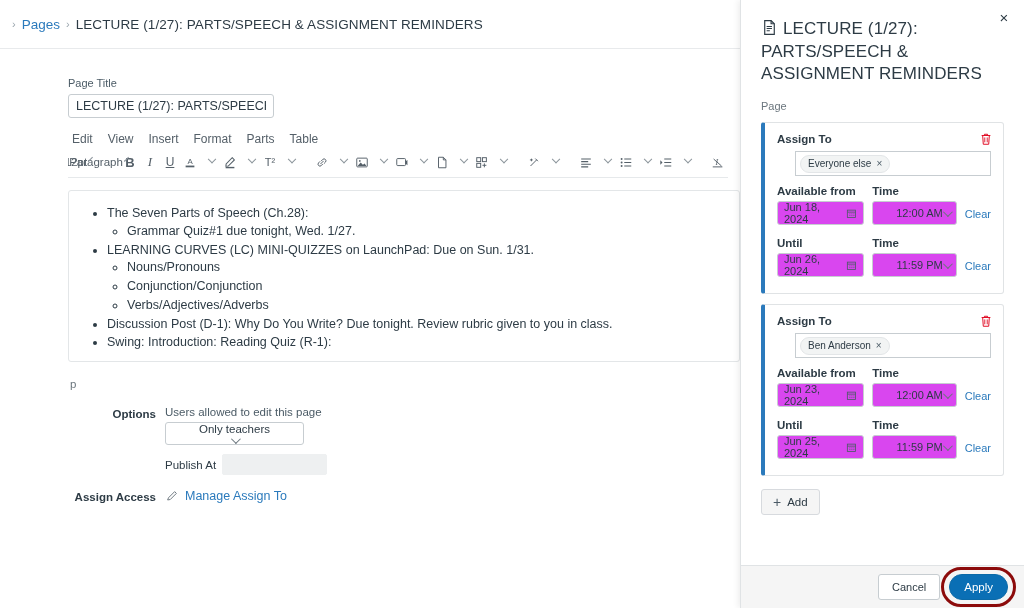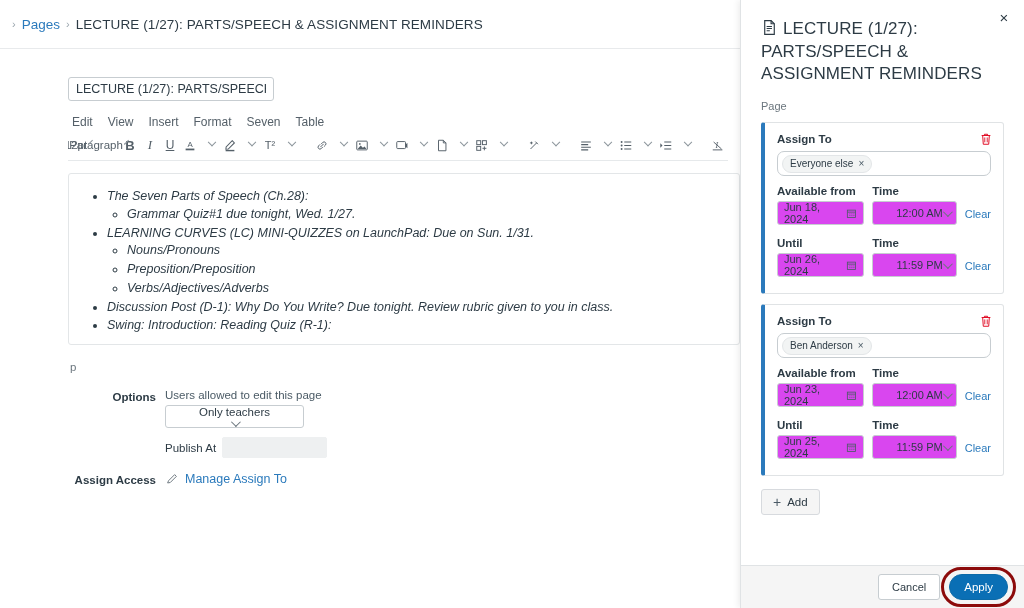--- a/index.html
+++ b/index.html
@@ -85,21 +85,21 @@
     border-radius:3px;
     padding:14px 16px;
     font-size:12.5px;
     line-height:1.42;
     color:#2d3b45;
     overflow:hidden;
     background:#fff;
   }
   .editor-body p { margin:0 0 6px 0; }
   .editor-body a { color:#2b7abc; text-decoration:underline; }
-  .editor-body ul { margin:0; padding-left:22px; list-style-type:disc;font-style:italic; }
+  .editor-body ul { margin:0; padding-left:22px; list-style-type:disc; }
   .editor-body ul ul { list-style-type:circle; padding-left:20px; margin:0; }
   .editor-body li { margin:0 0 1px 0; }
 
   .statusbar { margin:16px 0 0 70px; font-size:11.5px; color:#6b767e; }
 
   
   .opts { margin:16px 0 15px 0; display:block; }
   .row { display:flex; margin-bottom:6px; }
   .row-label {
     width:165px; text-align:right; padding-right:9px;
@@ -181,23 +181,23 @@
     margin-top:10px;
     position:relative;
     background:#fff;
   }
   .card-title { font-size:11.5px; font-weight:bold; color:#2d3b45; margin-bottom:6px; }
   .trash {
     position:absolute; top:9px; right:10px;
     width:14px; height:14px; color:#e0061f;
   }
   .pill-field {
-    border:1px solid #c7cdd1; border-radius:7px;
+    border:1px solid #c7cdd1; border-radius:0;
     height:25px; display:flex; align-items:center;
-    padding:0 4px; margin-bottom:9px; background:#fff;
+    padding:0 4px; margin-bottom:9px; background:#fff;margin-left:18px;
   }
   .pill {
     background:#f2f4f4; border:1px solid #e3e6e8; border-radius:12px;
     height:18px; display:inline-flex; align-items:center; gap:5px;
     padding:0 7px; font-size:10px; color:#2d3b45;
   }
   .pill .x { font-size:10px; color:#4b5b66; }
 
   .dt-row { display:flex; align-items:flex-end; gap:8px; margin-bottom:3px; }
   .dt-col-date { width:98px; }
@@ -249,30 +249,31 @@
 <div class="breadcrumb">
   <span class="bc-sep">›</span>
   <a class="bc-link" href="#">Pages</a>
   <span class="bc-sep">›</span>
   <span class="bc-current">LECTURE (1/27): PARTS/SPEECH &amp; ASSIGNMENT REMINDERS</span>
 </div>
 
 <div class="main">
 
   <div class="title-wrap">
+    <div class="field-label">Page Title</div>
     <input class="title-input" type="text" value="LECTURE (1/27): PARTS/SPEECH &amp; ASSIGNM" style="">
   </div>
 
   <div class="rce">
     <div class="menubar">
       <span>Edit</span>
       <span>View</span>
       <span>Insert</span>
       <span>Format</span>
-      <span>Seven</span>
+      <span>Parts</span>
       <span>Table</span>
     </div>
 
     <div class="toolbar">
       <div class="tb-btn txt">
         <span>12pt</span>
           <i class="caret"></i>
       </div>
       <div class="tb-btn txt">
         <span>Paragraph</span>
@@ -434,21 +435,21 @@
       <li>
         <span>The Seven Parts of Speech (Ch.28):</span>
         <ul>
           <li>Grammar Quiz#1 due tonight, Wed. 1/27.</li>
         </ul>
       </li>
       <li>
         <span>LEARNING CURVES (LC) MINI-QUIZZES on LaunchPad: Due on Sun. 1/31.</span>
         <ul>
           <li>Nouns/Pronouns</li>
-          <li>Preposition/Preposition</li>
+          <li>Conjunction/Conjunction</li>
           <li>Verbs/Adjectives/Adverbs</li>
         </ul>
       </li>
       <li>Discussion Post (D-1): Why Do You Write? Due tonight. Review rubric given to you in class.</li>
       <li>
         <span>Swing: Introduction: Reading Quiz (R-1):</span>
         
       </li>
     </ul>
   </div>

